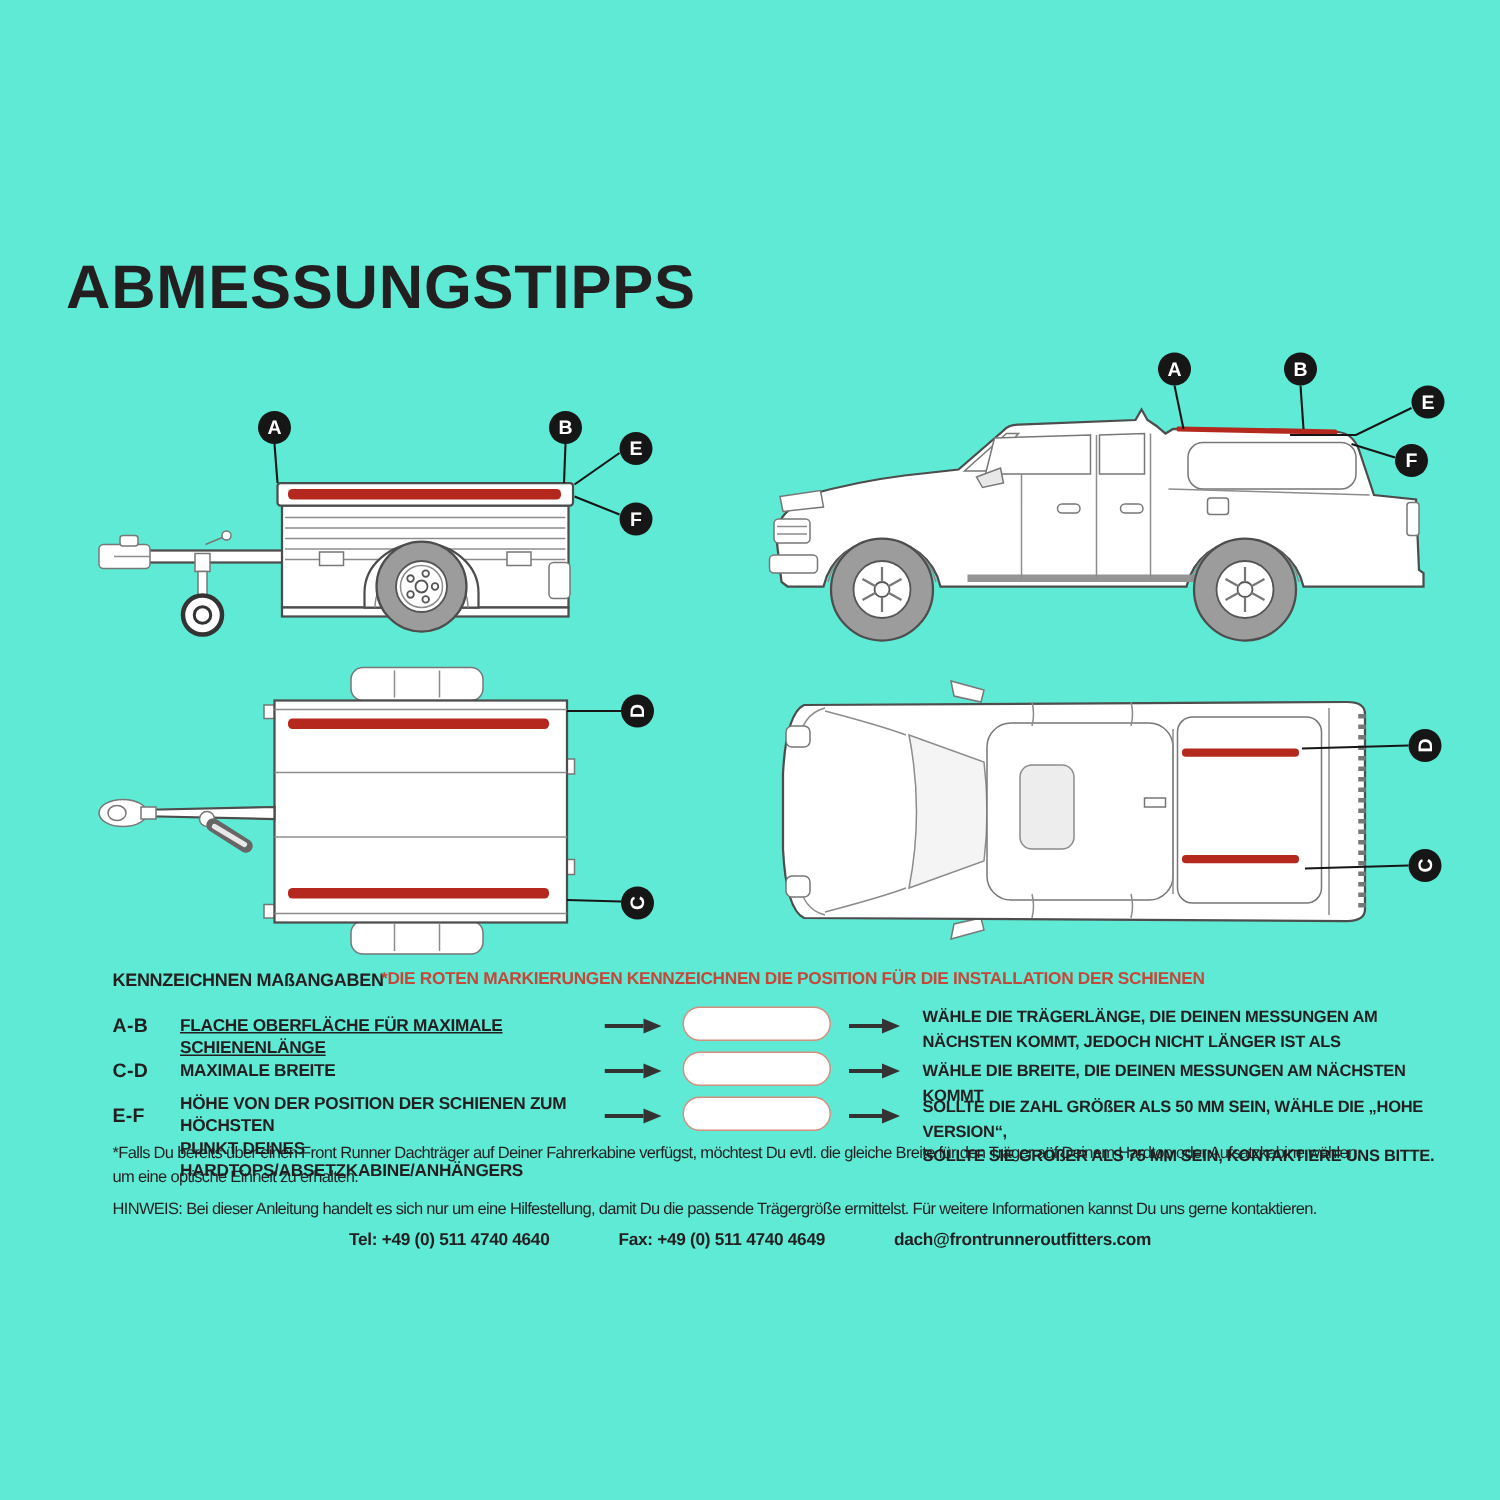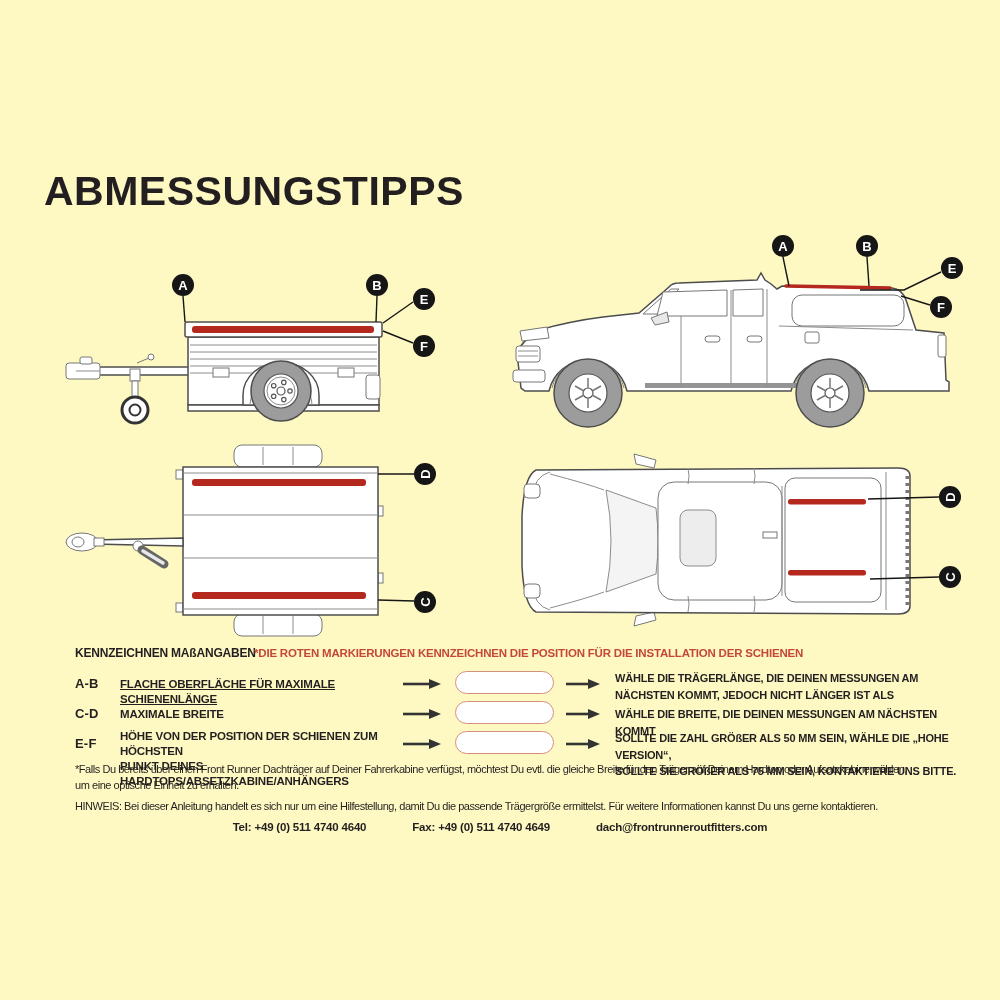--- a/index.html
+++ b/index.html
@@ -1,16 +1,16 @@
 <!DOCTYPE html>
 <html><head>
 <meta charset="utf-8">
 <style>
   html,body{margin:0;padding:0;background:#fff;}
-  #page{position:relative;width:1000px;height:1000px;background:#fef9c3;overflow:hidden;
+  #page{position:relative;width:1000px;height:1000px;background:#5eead4;overflow:hidden;
         font-family:"Liberation Sans",sans-serif;color:#231f20;}
   .abs{position:absolute;}
   
   .title{font-size:41px;font-weight:800;letter-spacing:.5px;white-space:nowrap;}
   .subtitle{font-size:16.5px;font-weight:bold;letter-spacing:-.3px;line-height:1.15;white-space:pre-line;}
   
   .sec-head{font-size:12px;font-weight:bold;letter-spacing:-.2px;}
   .red-note{font-size:11.5px;font-weight:bold;letter-spacing:-.2px;color:#c4473a;}
   .range{font-size:13px;font-weight:bold;letter-spacing:.2px;}
   .desc{font-size:11.5px;font-weight:bold;letter-spacing:-.2px;line-height:1.3;white-space:pre-line;}

